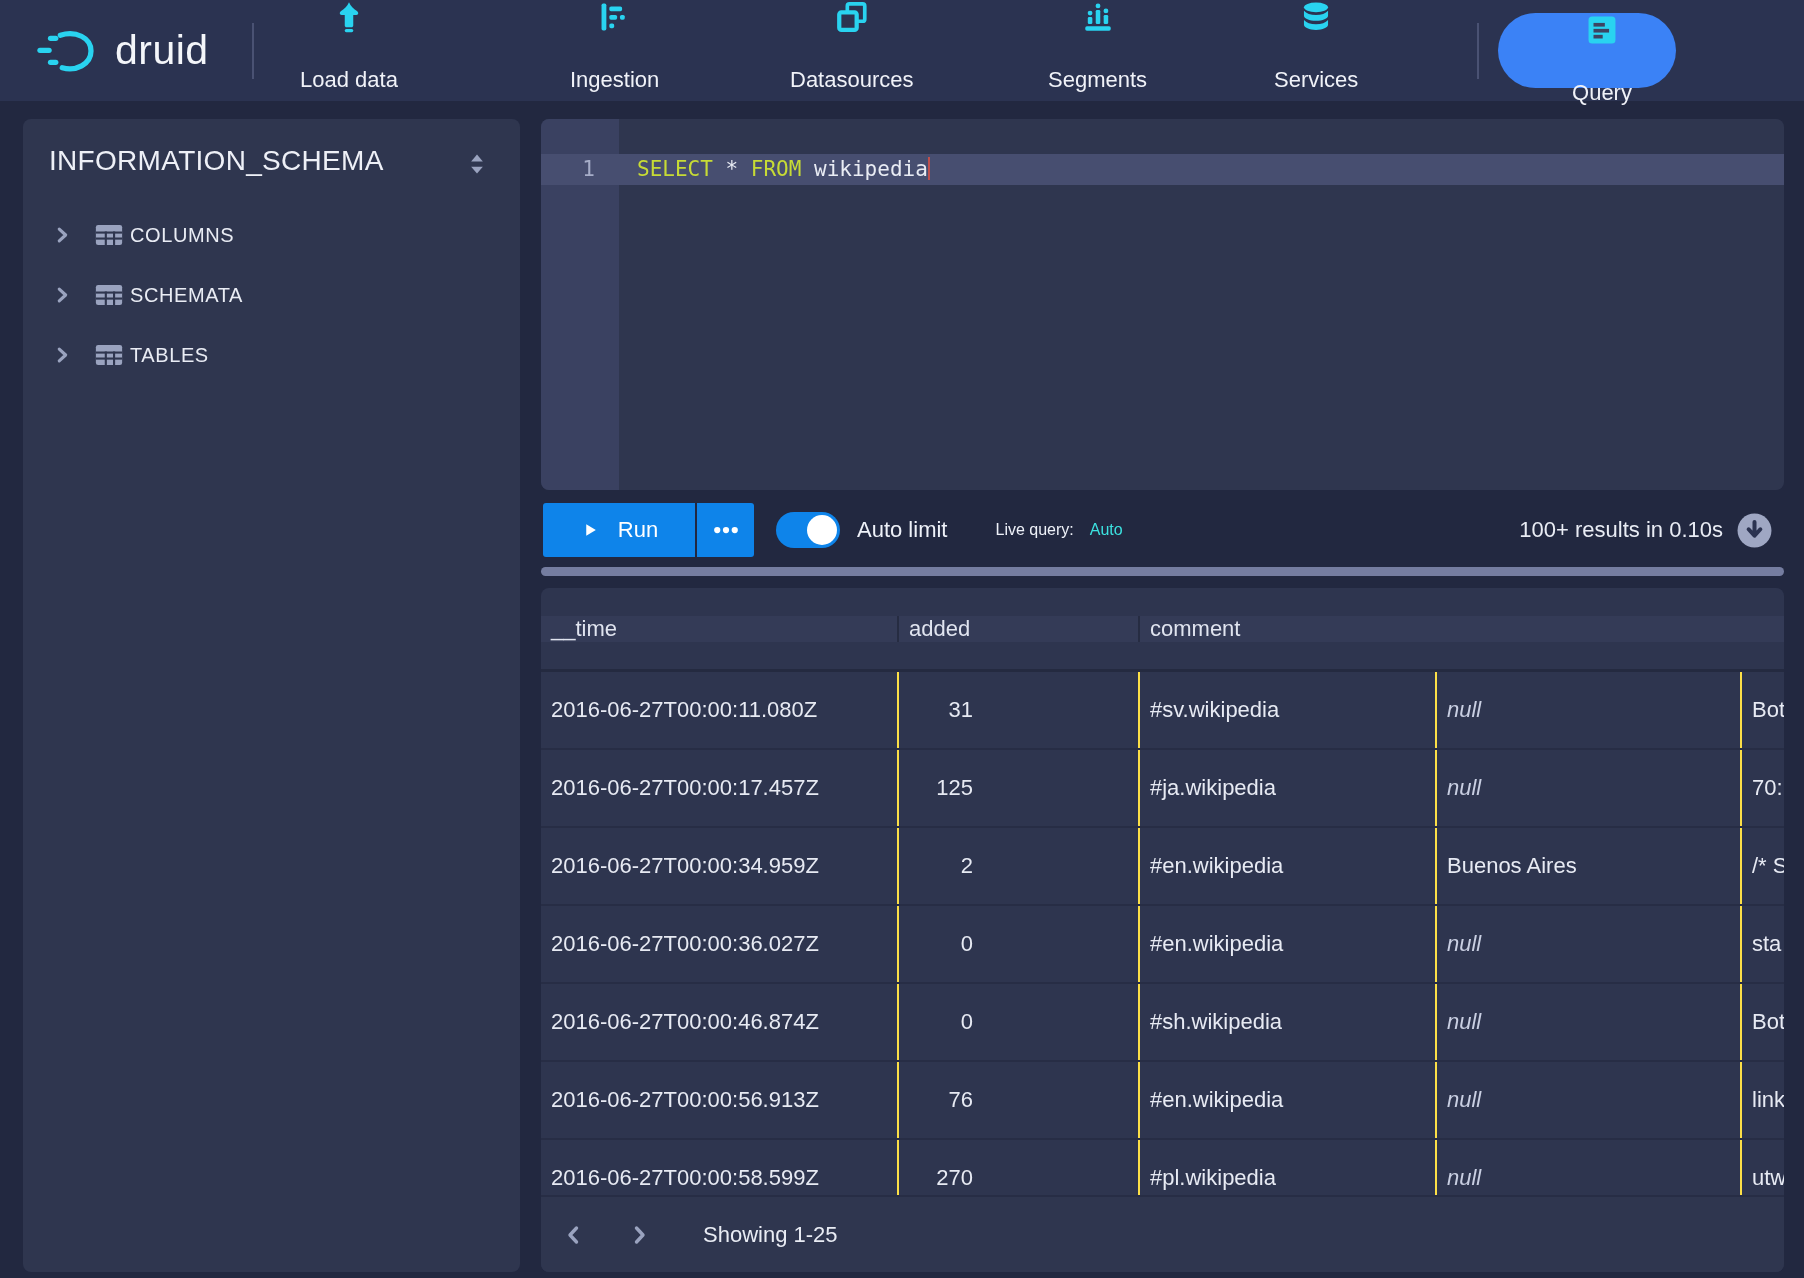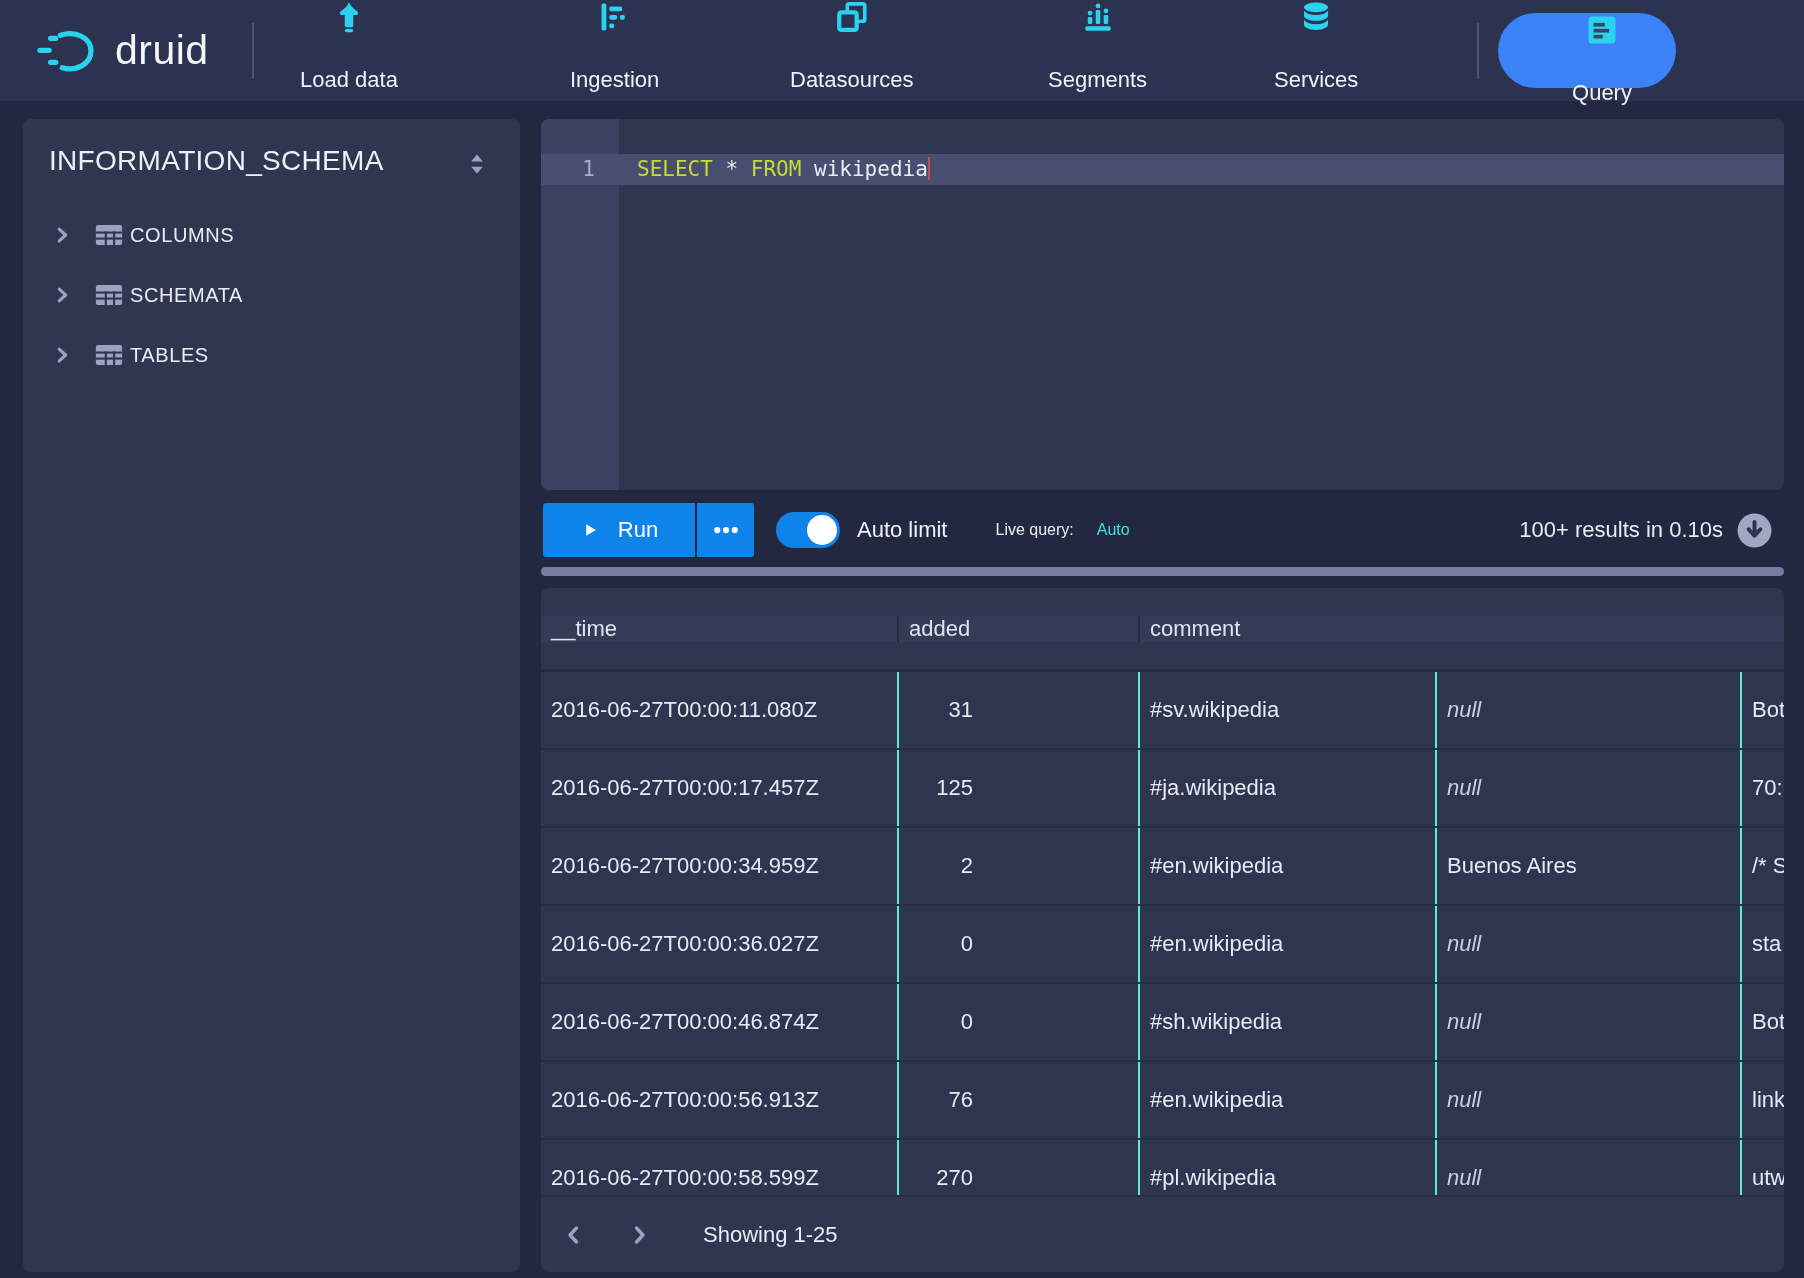--- a/index.html
+++ b/index.html
@@ -52,34 +52,34 @@
   
   .run-row { position:absolute; left:543px; top:503px; width:1241px; height:54px; display:flex; align-items:center; padding-right:11px; }
   .btn { background:#0e84ea; height:54px; display:flex; align-items:center; justify-content:center; cursor:pointer; }
   .btn-run { width:152px; border-radius:3px 0 0 3px; gap:18px; }
   .btn-run .lbl { font-size:22px; color:#ffffff; }
   .btn-more { width:57px; margin-left:2px; border-radius:0 3px 3px 0; }
   .toggle { margin-left:22px; width:64px; height:36px; background:#0e84ea; border-radius:18px; position:relative; cursor:pointer; }
   .toggle .knob { position:absolute; right:3px; top:3px; width:30px; height:30px; border-radius:50%; background:#ffffff; }
   .auto-limit { margin-left:17px; font-size:22px; color:#eef1f8; }
   .live-query { margin-left:48px; font-size:16px; color:#eef1f8; }
-  .live-query-value { color:#3ce2e0; margin-left:23px; }
+  .live-query-value { color:#3ce2e0; margin-left:16px; }
   .flex-spacer { flex:1; }
   .results-summary { font-size:22px; color:#e9ecf4; }
   .download { margin-left:13px; cursor:pointer; }
 
   
   .hscrollbar { position:absolute; left:541px; top:567px; width:1243px; height:9px; border-radius:4.5px; background:#757da0; cursor:pointer; }
 
   
   .results { position:absolute; left:541px; top:588px; width:1243px; height:684px; background:#2e354f; border-radius:8px; overflow:hidden; }
   .thead { display:flex; height:84px; border-bottom:3px solid #242a40;align-items:center; }
   .th { background:#343b57; border-right:2px solid #262c42; display:flex; align-items:center; padding-left:10px; font-size:22px; color:#e0e4ef; cursor:pointer; overflow:hidden; white-space:nowrap; }
   .tr { display:flex; height:78px; border-bottom:2px solid #272d45; }
-  .td { border-right:2px solid #5eead4; display:flex; align-items:center; padding-left:10px; font-size:22px; color:#e7eaf3; overflow:hidden; white-space:nowrap; cursor:pointer; }
+  .td { border-right:2px solid #fde047; display:flex; align-items:center; padding-left:10px; font-size:22px; color:#e7eaf3; overflow:hidden; white-space:nowrap; cursor:pointer; }
   .col-time { width:358px; flex:none; }
   .col-added { width:241px; flex:none; }
   .col-channel { width:297px; flex:none; }
   .col-cityName { width:305px; flex:none; }
   .col-comment { flex:1; border-right:none; }
   .td.col-added { justify-content:flex-end; padding-right:165px; }
   .null-val { font-style:italic; color:#c9cfe2; }
   .tfoot { position:absolute; left:0; right:0; bottom:0; height:77px; background:#2f364f; border-top:2px solid #272d45; display:flex; align-items:center; }
   .page-prev { margin-left:21px; color:#9aa3bf; cursor:pointer; }
   .page-next { margin-left:41px; color:#9aa3bf; cursor:pointer; }

